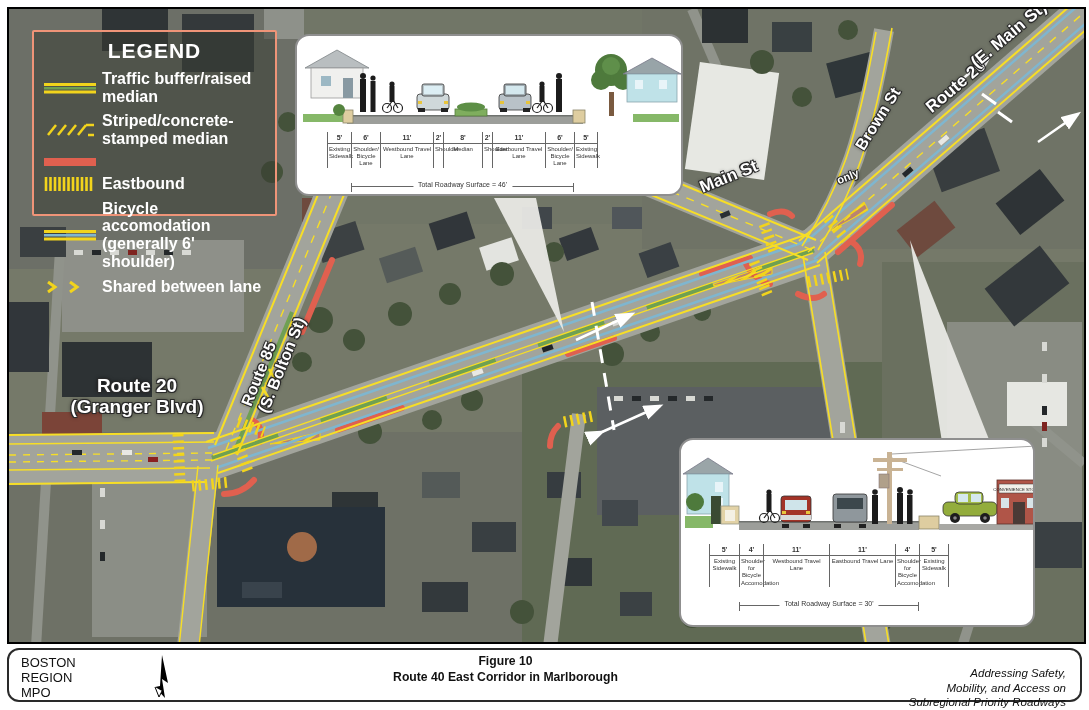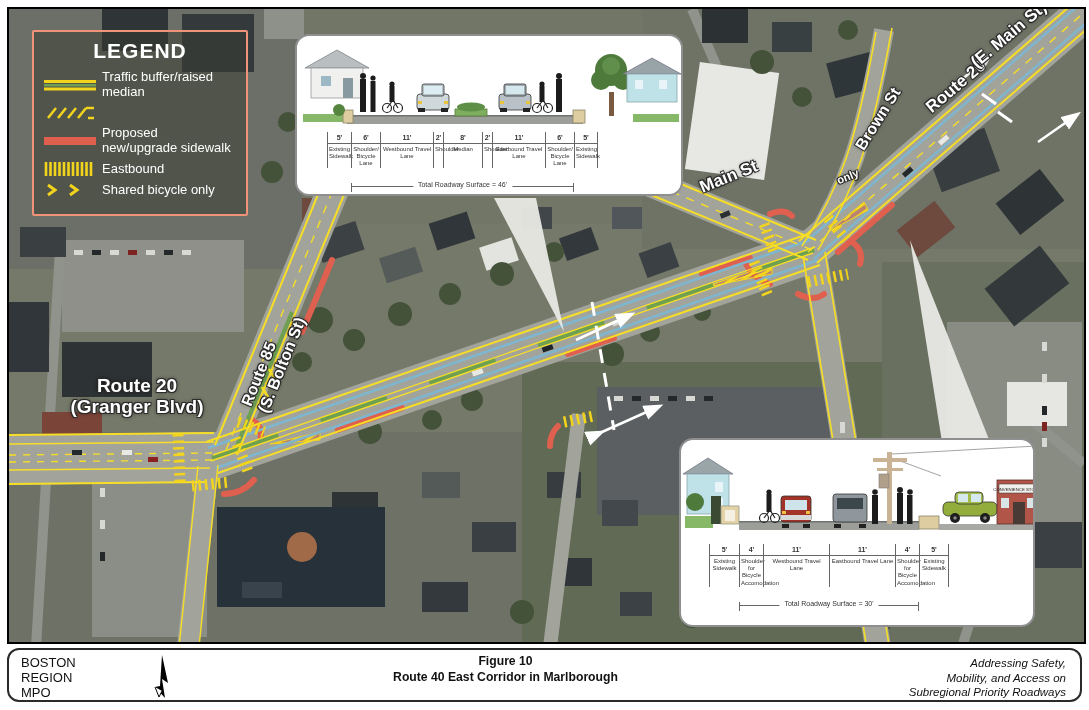--- a/index.html
+++ b/index.html
@@ -6,27 +6,27 @@
   .canvas{position:relative;width:1089px;height:710px;background:#fff;
           font-family:"Liberation Sans",sans-serif;overflow:hidden;}
   .map{position:absolute;left:7px;top:7px;width:1075px;height:633px;
        border:2px solid #000;background:#757969;overflow:hidden;}
   .layer{position:absolute;left:0;top:0;}
   
   .maplabel{position:absolute;color:#fff;font-weight:bold;white-space:pre-line;
     text-shadow:-1px -1px 0 #2a2a2a,1px -1px 0 #2a2a2a,-1px 1px 0 #2a2a2a,1px 1px 0 #2a2a2a,0 0 4px rgba(0,0,0,.8);
     line-height:1.12;transform-origin:0 0;}
   
-  .legend{position:absolute;left:23px;top:21px;width:216px;height:186px;
+  .legend{position:absolute;left:23px;top:21px;width:245px;height:186px;
     background:rgba(56,59,49,.52);border:2px solid #ef9478;border-radius:2px;
     padding:5px 10px;box-sizing:border-box;color:#fff;}
   .legend h1{margin:2px 0 7px;font-size:21px;letter-spacing:1px;text-align:center;font-weight:bold;}
   .lrow{display:flex;align-items:center;margin-bottom:6.5px;}
   .lsw{width:58px;flex:0 0 58px;display:flex;justify-content:flex-start;}
-  .llab{font-size:13px;font-weight:normal;line-height:1.12;white-space:pre-line;}
+  .llab{font-size:16px;font-weight:bold;line-height:1.12;white-space:pre-line;}
   
   .inset{position:absolute;background:#fff;border:2px solid #8f8f8f;border-radius:14px;
     box-sizing:border-box;overflow:hidden;}
   .inset-top{left:286px;top:25px;width:388px;height:162px;}
   .inset-bot{left:670px;top:429px;width:356px;height:189px;}
   .dims{position:absolute;display:flex;align-items:stretch;color:#333;}
   .dims::before{content:"";position:absolute;left:0;right:0;top:11px;border-top:1px solid #666;}
   .dc{border-left:1px solid #666;text-align:center;box-sizing:border-box;}
   .dc:last-child{border-right:1px solid #666;}
   .dc .d{font-size:7px;font-weight:bold;height:12px;line-height:12px;background:transparent;}
@@ -35,21 +35,21 @@
   .tot::before,.tot::after{content:"";position:absolute;top:-4px;height:9px;border-left:1px solid #666;}
   .tot::before{left:0;} .tot::after{right:0;}
   .tot .tl{position:absolute;left:50%;top:-6px;transform:translateX(-50%);
     background:#fff;padding:0 5px;font-size:7px;color:#333;white-space:nowrap;}
   
   .tblock{position:absolute;left:7px;top:648px;width:1075px;height:54px;
     border:2px solid #2a2a2a;border-radius:12px;background:#fff;box-sizing:border-box;}
   .tb-org{position:absolute;left:12px;top:6px;font-size:13px;line-height:1.15;color:#111;white-space:pre-line;}
   .tb-center{position:absolute;left:172px;right:250px;top:4px;text-align:center;
     font-weight:bold;font-size:12.2px;line-height:1.28;color:#111;}
-  .tb-right{position:absolute;right:14px;top:6px;text-align:right;font-style:italic;
+  .tb-right{position:absolute;right:14px;top:16px;text-align:right;font-style:italic;
     font-size:11.5px;line-height:1.28;color:#111;white-space:pre-line;}
   .north{position:absolute;left:138px;top:3px;}
 </style>
 </head>
 <body>
 <div class="canvas">
 
 <div class="map">
 
   <svg class="layer" width="1075" height="633" viewBox="7 7 1075 633">
@@ -337,47 +337,58 @@
         <svg width="52" height="14">
               <g stroke="#f2d41c" stroke-width="2.5" fill="none">
                 <path d="M4,12 L12,2"></path>
                 <path d="M14,12 L22,2"></path>
                 <path d="M24,12 L32,2"></path>
                 <path d="M34,12 L42,2"></path>
                 <path d="M42,2 L50,2 M44,12 L50,12"></path>
               </g>
             </svg>
       </span>
+      <span class="llab">Striped/concrete-stamped median</span>
     </div>
     <div class="lrow">
       <span class="lsw">
         <svg width="52" height="14">
               <rect x="0" y="3" width="52" height="8" fill="#e0604f"></rect>
             </svg>
       </span>
-      <span class="llab">Proposed new/upgrade sidewalk</span>
     </div>
     <div class="lrow">
       <span class="lsw">
         <svg width="52" height="14">
               <path d="M2,0 L2,14 M6.5,0 L6.5,14 M11,0 L11,14 M15.5,0 L15.5,14 M20,0 L20,14 M24.5,0 L24.5,14 M29,0 L29,14 M33.5,0 L33.5,14 M38,0 L38,14 M42.5,0 L42.5,14 M47,0 L47,14" stroke="#f2d41c" stroke-width="2.6"></path>
             </svg>
       </span>
       <span class="llab">Eastbound</span>
+    </div>
+    <div class="lrow">
+      <span class="lsw">
+        <svg width="52" height="14">
+              <rect x="0" y="2" width="52" height="3" fill="#f2d41c"></rect>
+              <rect x="0" y="6" width="52" height="2.5" fill="#7fb6cf"></rect>
+              <rect x="0" y="9.5" width="52" height="3" fill="#f2d41c"></rect>
+            </svg>
+      </span>
+      <span class="llab">Bicycle accomodation
+(generally 6' shoulder)</span>
     </div>
     <div class="lrow">
       <span class="lsw">
         <svg width="52" height="14">
               <g stroke="#f2d41c" stroke-width="3" fill="none">
                 <path d="M4,2 L11,7 L4,12"></path>
                 <path d="M26,2 L33,7 L26,12"></path>
               </g>
             </svg>
       </span>
-      <span class="llab">Shared bicycle only</span>
+      <span class="llab">Shared between lane</span>
     </div>
   </div>
 
   <div class="inset inset-top">
     <svg width="388" height="94">
       <rect x="6" y="78" width="44" height="8" fill="#86b868"></rect>
       <rect x="336" y="78" width="46" height="8" fill="#86b868"></rect>
       <rect x="50" y="80" width="236" height="8" fill="#9c9e9a"></rect>
       <rect x="50" y="79" width="236" height="1.5" fill="#6f726f"></rect>
       <rect x="46" y="74" width="10" height="13" fill="#decda0" stroke="#8a8468" stroke-width="0.8"></rect>

